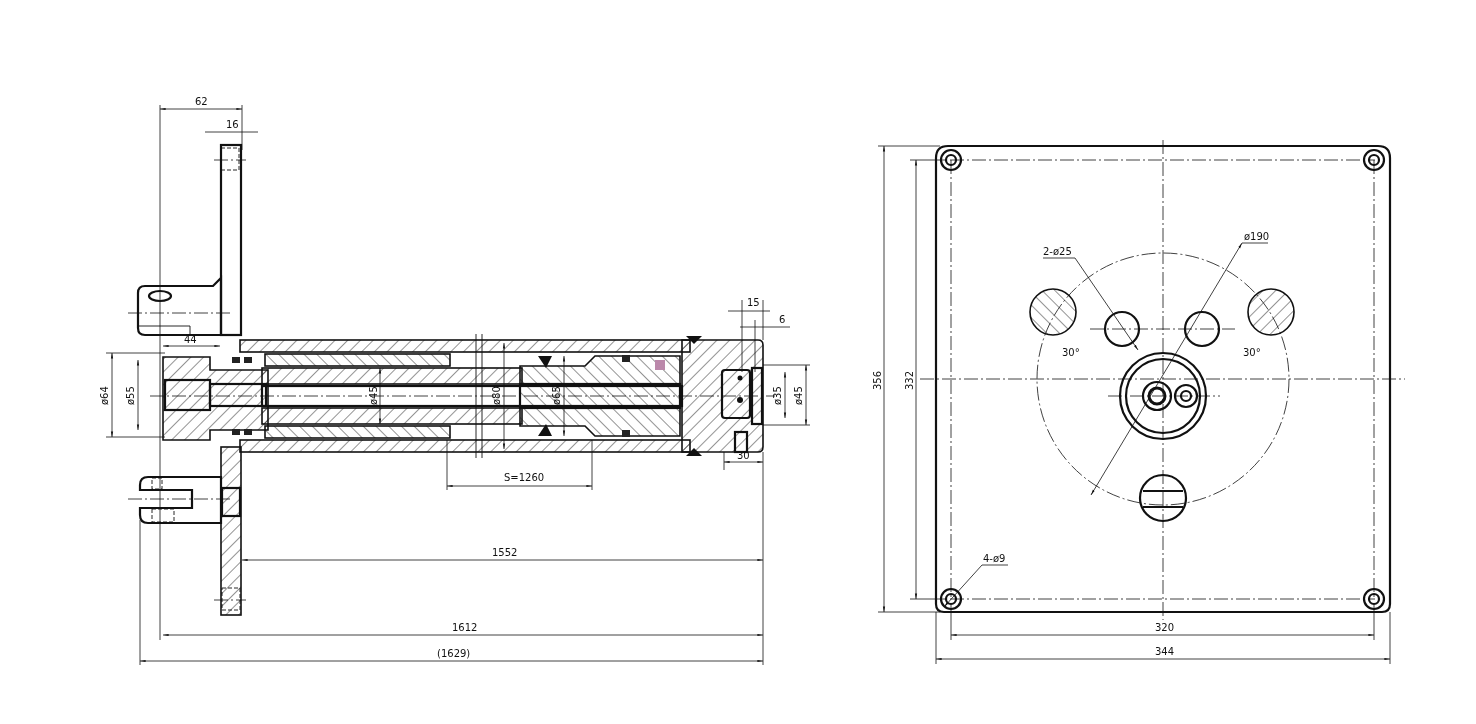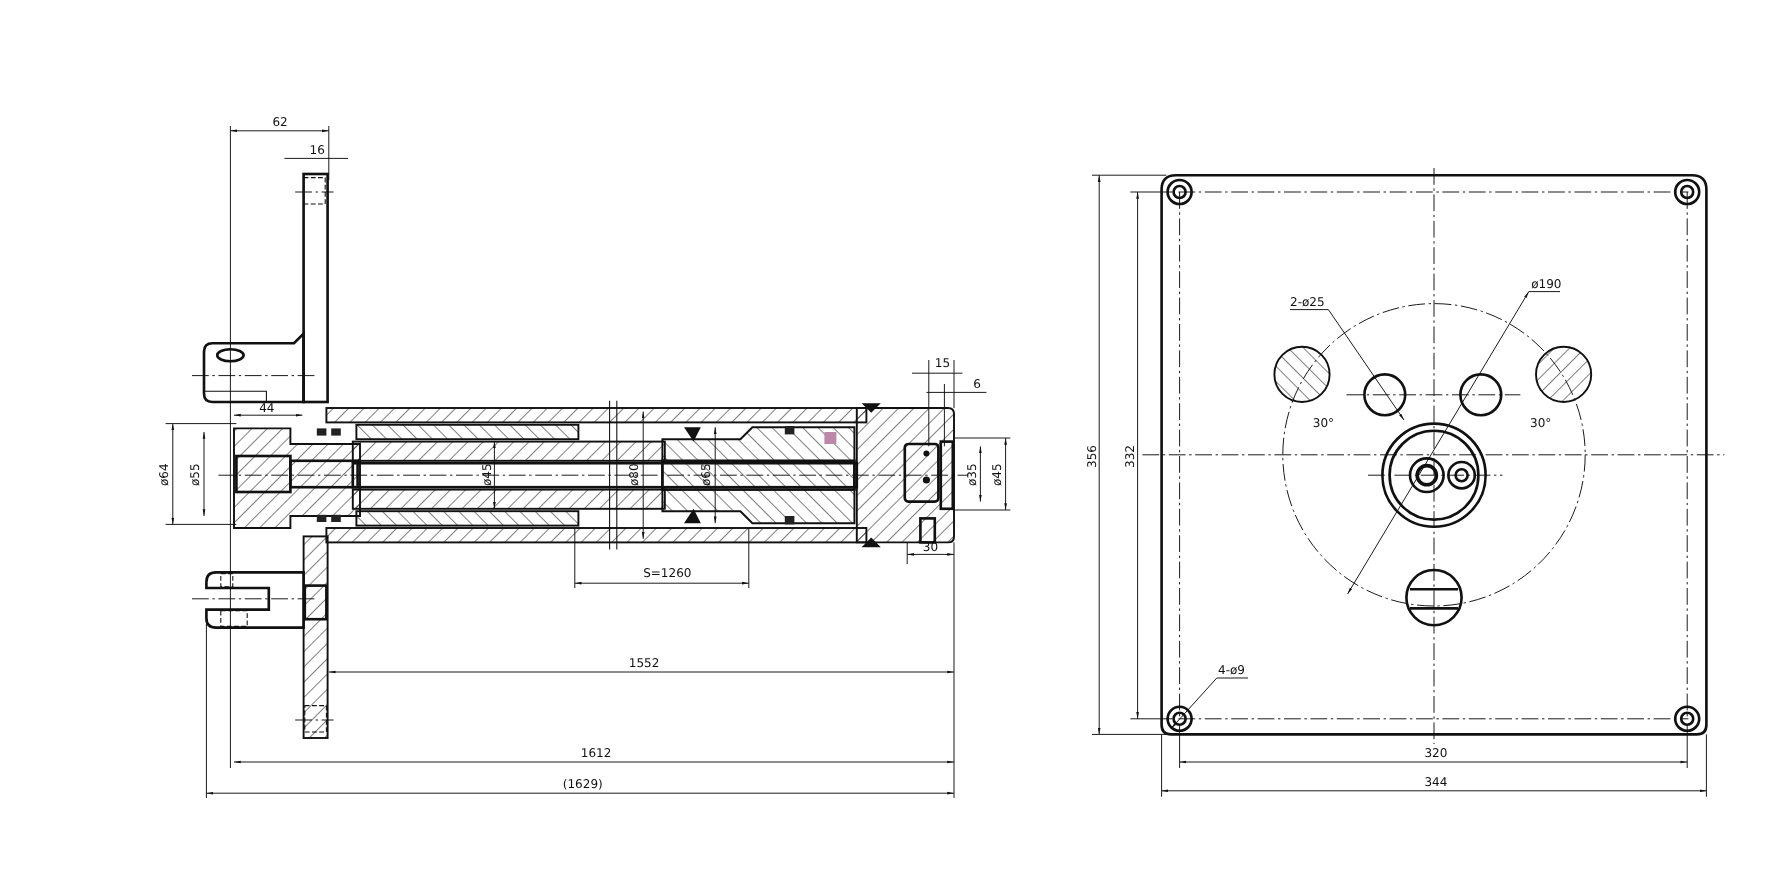--- a/index.html
+++ b/index.html
@@ -1,17 +1,17 @@
 <!DOCTYPE html>
 <html><head>
 <meta charset="utf-8">
 <style>
   html,body{margin:0;padding:0;background:#ffffff;}
   body{width:1476px;height:724px;overflow:hidden;font-family:"DejaVu Sans Condensed","DejaVu Sans",sans-serif;}
-  #canvas{position:absolute;left:0;top:0;width:1256px;height:724px;margin-left:32px;}
+  #canvas{position:absolute;left:0;top:0;width:1256px;height:724px;}
   svg text{font-family:"DejaVu Sans","Liberation Sans",sans-serif;font-size:10px;fill:#111;}
   .thick{stroke:#111;stroke-width:2.2;fill:none;}
   .thin{stroke:#111;stroke-width:0.9;fill:none;}
   .center{stroke:#111;stroke-width:0.8;fill:none;stroke-dasharray:14 3 2 3;}
   .hidden{stroke:#111;stroke-width:0.9;fill:none;stroke-dasharray:4 2;}
   .dim{stroke:#111;stroke-width:0.8;fill:none;}
   .hatchfill{fill:url(#hatch);stroke:#111;stroke-width:1.6;}
   .hatchfill2{fill:url(#hatch2);stroke:#111;stroke-width:1.6;}
 </style>
 </head>

